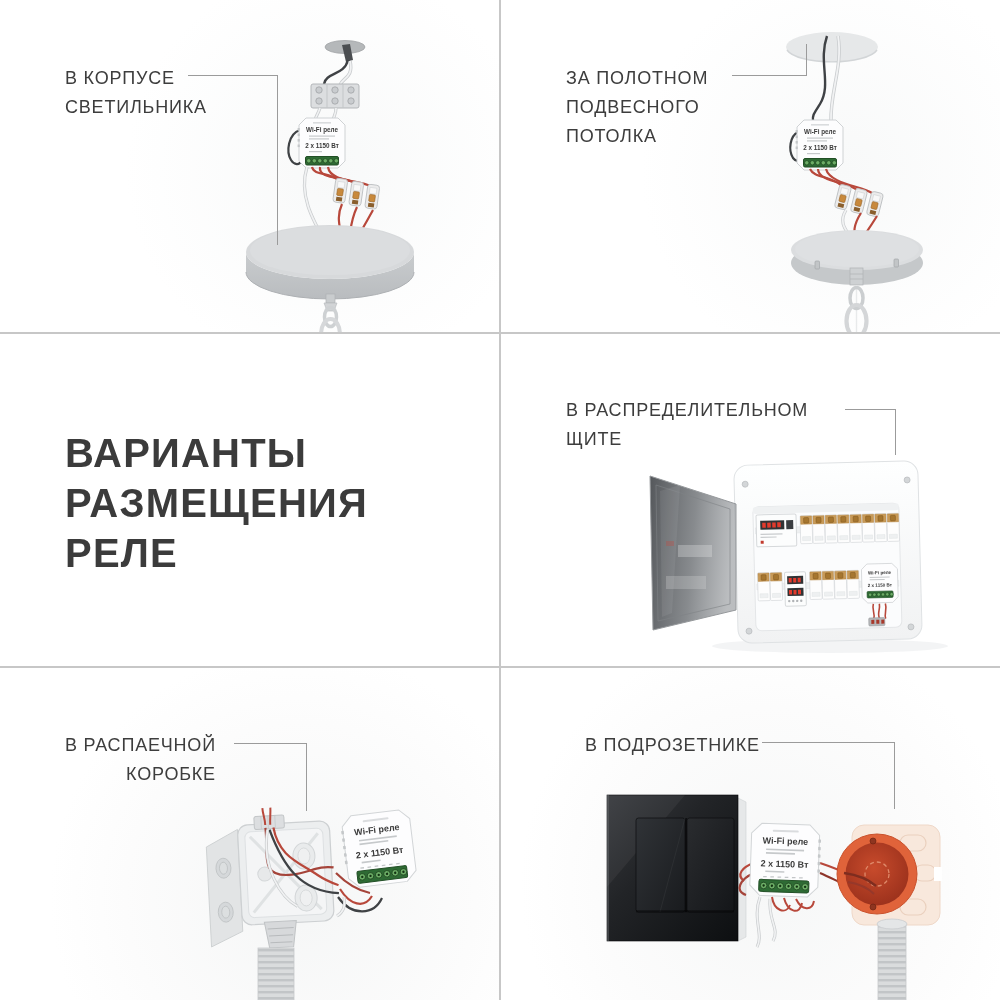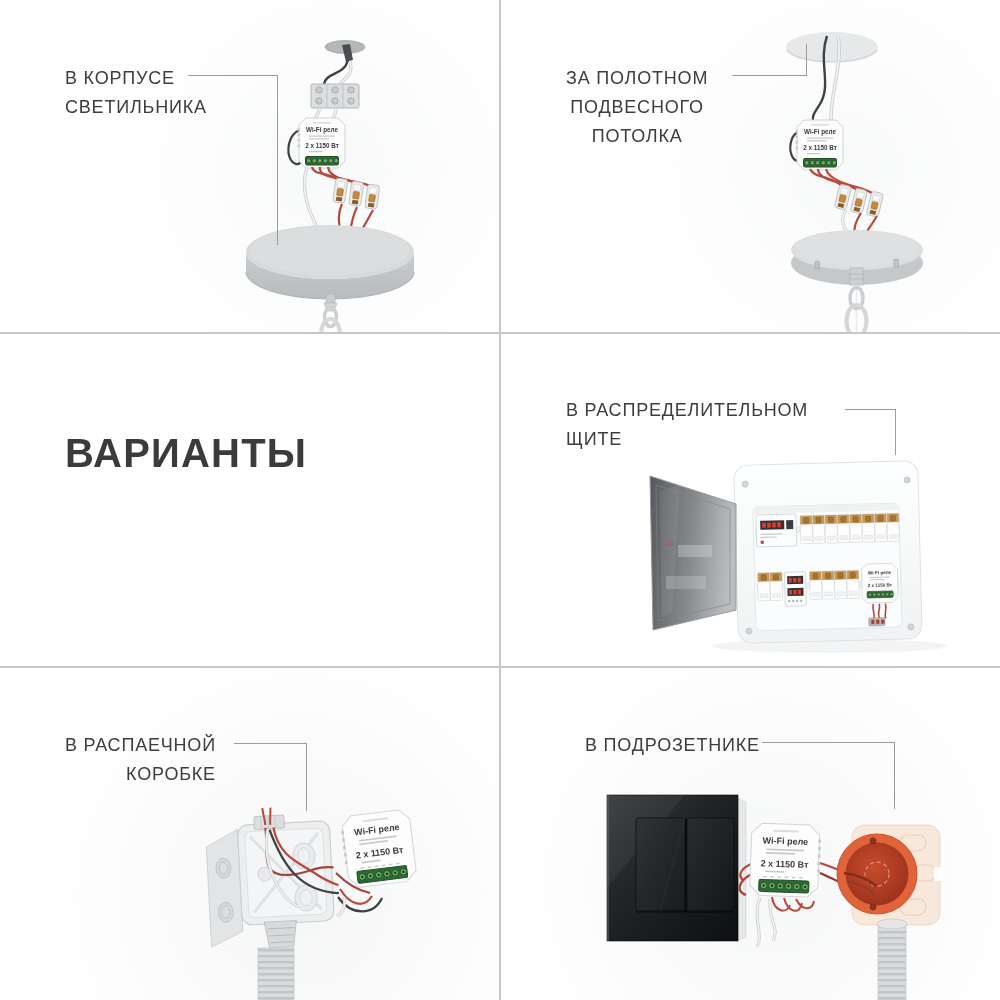--- a/index.html
+++ b/index.html
@@ -1,21 +1,21 @@
 <!DOCTYPE html>
 <html><head>
 <meta charset="utf-8">
 <style>
   html,body{margin:0;padding:0;background:#ffffff;}
   .stage{position:relative;width:1000px;height:1000px;background:#ffffff;overflow:hidden;
          font-family:"Liberation Sans",sans-serif;padding-left:40px;}
   .panel{position:absolute;width:500px;height:333px;overflow:hidden;}
   .panel svg{position:absolute;left:0;top:0;}
   #panel-luminaire{left:0;top:0;background:radial-gradient(circle 240px at 330px 170px,#f8f9f9 0%,#ffffff 85%);}
-  #panel-stretch-ceiling{left:500px;top:0;background:radial-gradient(circle 240px at 345px 170px,#f8f9f9 0%,#ffffff 85%);text-align:center;}
+  #panel-stretch-ceiling{left:500px;top:0;background:radial-gradient(circle 240px at 345px 170px,#f8f9f9 0%,#ffffff 85%);}
   #panel-title{left:0;top:333px;height:334px;}
   #panel-switchboard{left:500px;top:333px;height:334px;}
   #panel-junction-box{left:0;top:667px;background:radial-gradient(circle 250px at 300px 230px,#f5f6f6 0%,#fcfcfc 70%,#ffffff 100%);}
   #panel-socket-box{left:500px;top:667px;background:radial-gradient(circle 250px at 270px 215px,#f6f7f7 0%,#fcfcfc 70%,#ffffff 100%);}
   .divider{position:absolute;background:#c7c7c7;}
   .divider-v{left:499px;top:0;width:2px;height:1000px;}
   .divider-h1{left:0;top:332px;width:1000px;height:2px;}
   .divider-h2{left:0;top:666px;width:1000px;height:2px;}
   .label{position:absolute;color:#3d3d3d;font-size:18px;font-weight:500;
          letter-spacing:0.8px;line-height:29px;}
@@ -238,20 +238,22 @@
       <div>ПОДВЕСНОГО</div>
       <div>ПОТОЛКА</div>
     </div>
     <div class="cline-h" style="left:232px;top:75px;width:75px;"></div>
     <div class="cline-v" style="left:306px;top:44px;height:32px;"></div>
   </div>
 
   <div class="panel" id="panel-title">
     <div class="title">
       <div>ВАРИАНТЫ</div>
+      <div>РАЗМЕЩЕНИЯ</div>
+      <div>РЕЛЕ</div>
     </div>
   </div>
 
   <div class="panel" id="panel-switchboard">
     <svg width="500" height="334" viewBox="0 0 500 334">
       <defs>
         <linearGradient id="doorGrad" x1="0" y1="0" x2="1" y2="0.15">
           <stop offset="0" stop-color="#4a4d51" stop-opacity="0.94"></stop>
           <stop offset="0.55" stop-color="#6a6e72" stop-opacity="0.8"></stop>
           <stop offset="1" stop-color="#8d9195" stop-opacity="0.6"></stop>

